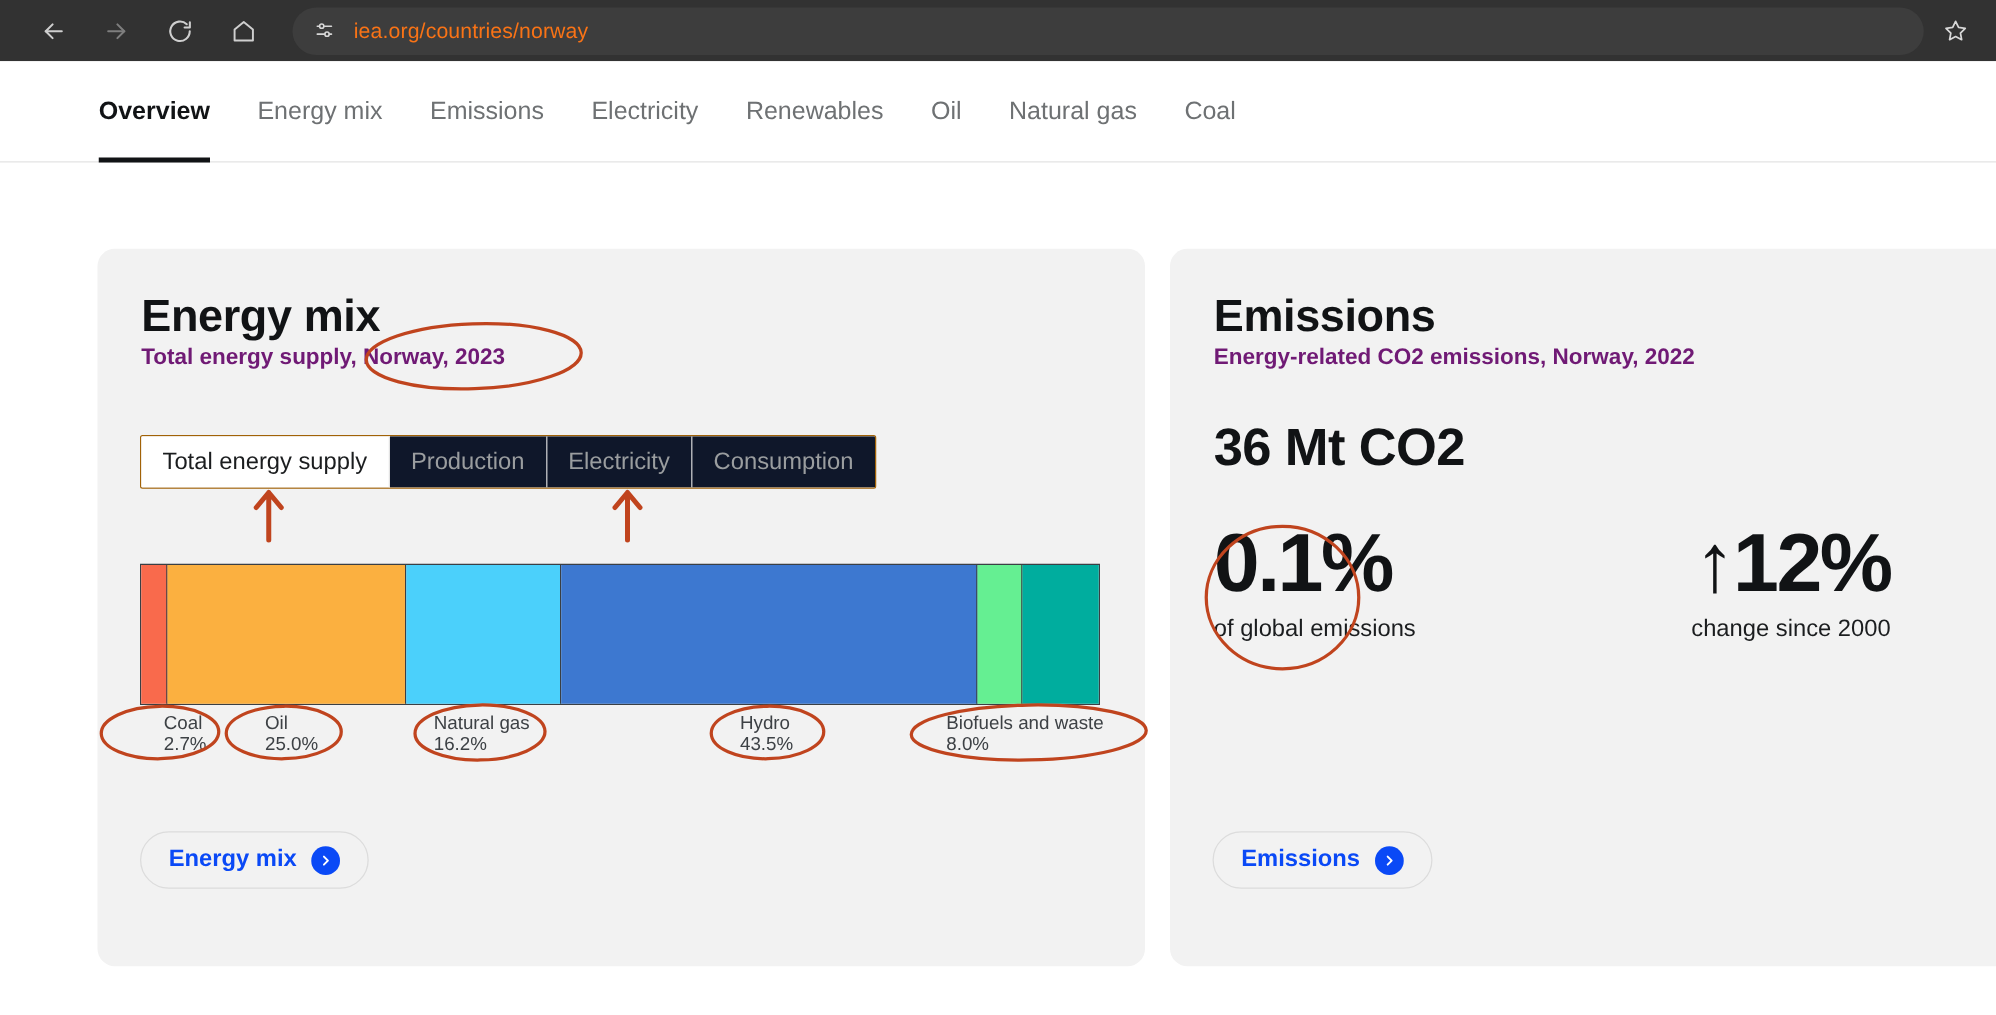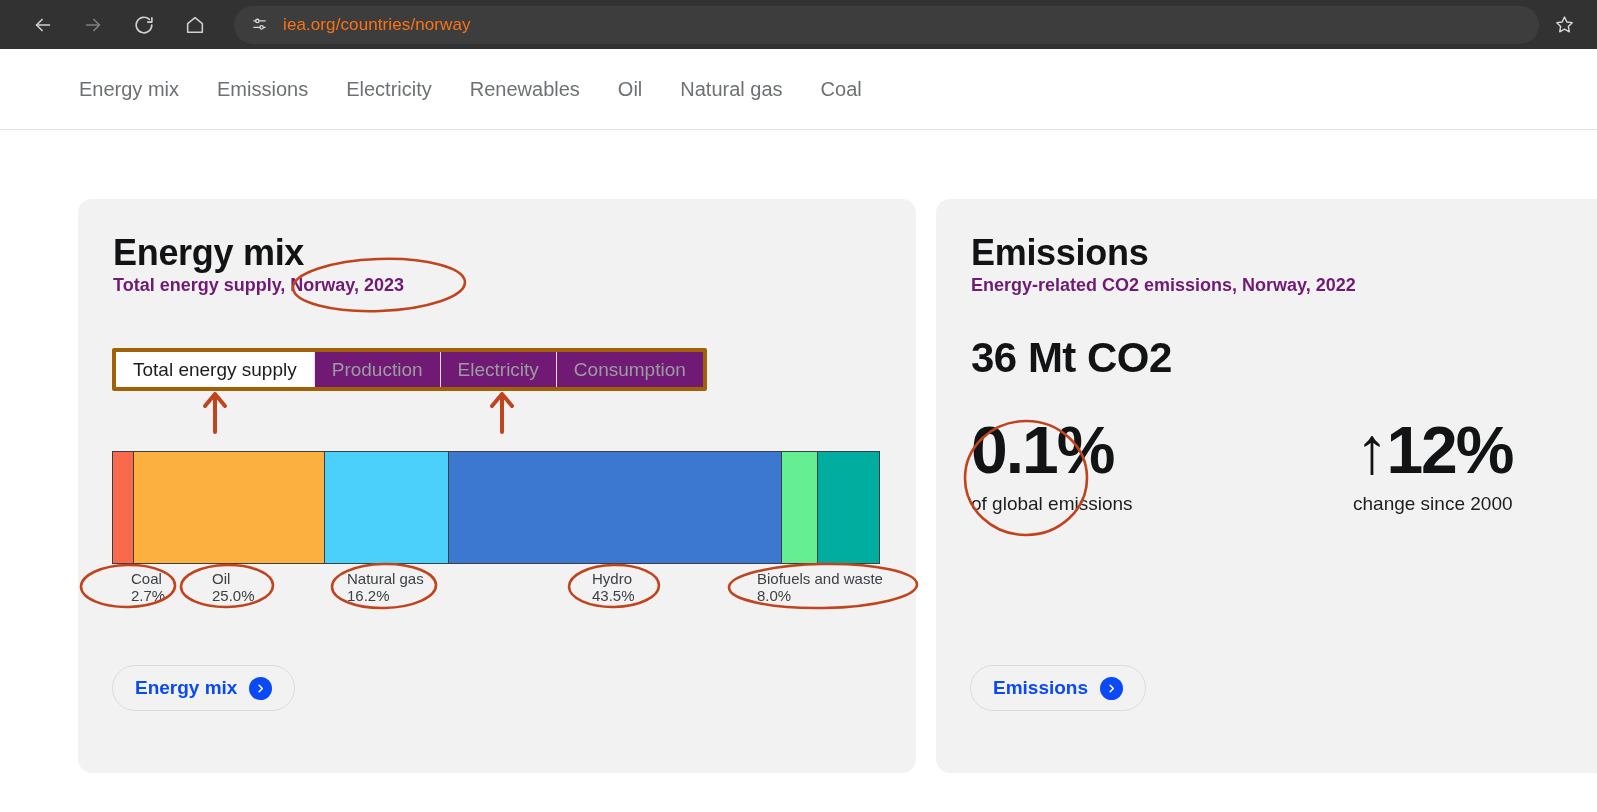--- a/index.html
+++ b/index.html
@@ -96,29 +96,29 @@
   .card-sub {
     position: absolute; left: 35px; top: 76px;
     font-size: 18px; font-weight: bold; color: #701a75;
   }
 
   
   .segmented {
     position: absolute; left: 34px; top: 149px;
     height: 43px;
     display: flex;
-    border: 4px solid #a16207;
+    border: 1px solid #a16207;
     border-radius: 2px;
     overflow: hidden;
   }
   .seg {
     display: flex; align-items: center; justify-content: center;
     padding: 0 17px;
     font-size: 19px; color: #9a9d9f;
-    background: #701a75;
+    background: #0f172a;
     border-right: 1px solid #e3e3e3;
     white-space: nowrap;
   }
   .seg:last-child { border-right: none; }
   .seg.active { background: #ffffff; color: #1b1d1f; }
 
   
   .bar {
     position: absolute; left: 34px; top: 252px;
     width: 768px; height: 113px;
@@ -228,20 +228,23 @@
   </div>
 
   <div class="star-btn">
     <svg width="21" height="21" viewBox="0 0 24 24" fill="none" stroke="currentColor" stroke-width="1.6" stroke-linejoin="round">
         <path d="M12 3.5l2.7 5.6 6.1.8-4.4 4.3 1.1 6.1L12 17.4l-5.5 2.9 1.1-6.1-4.4-4.3 6.1-.8z"></path>
       </svg>
   </div>
 </div>
 
 <div class="page-nav">
+  <div class="nav-item active">
+      <span>Overview</span>
+    </div>
   <div class="nav-item">
       <span>Energy mix</span>
     </div>
   <div class="nav-item">
       <span>Emissions</span>
     </div>
   <div class="nav-item">
       <span>Electricity</span>
     </div>
   <div class="nav-item">

